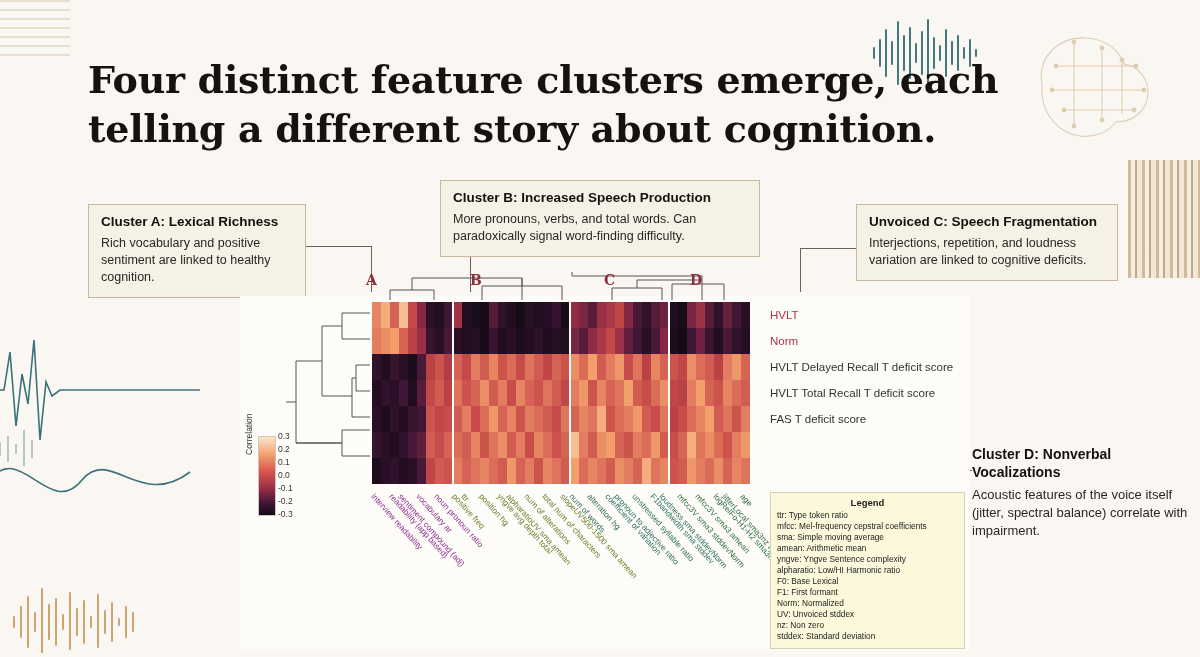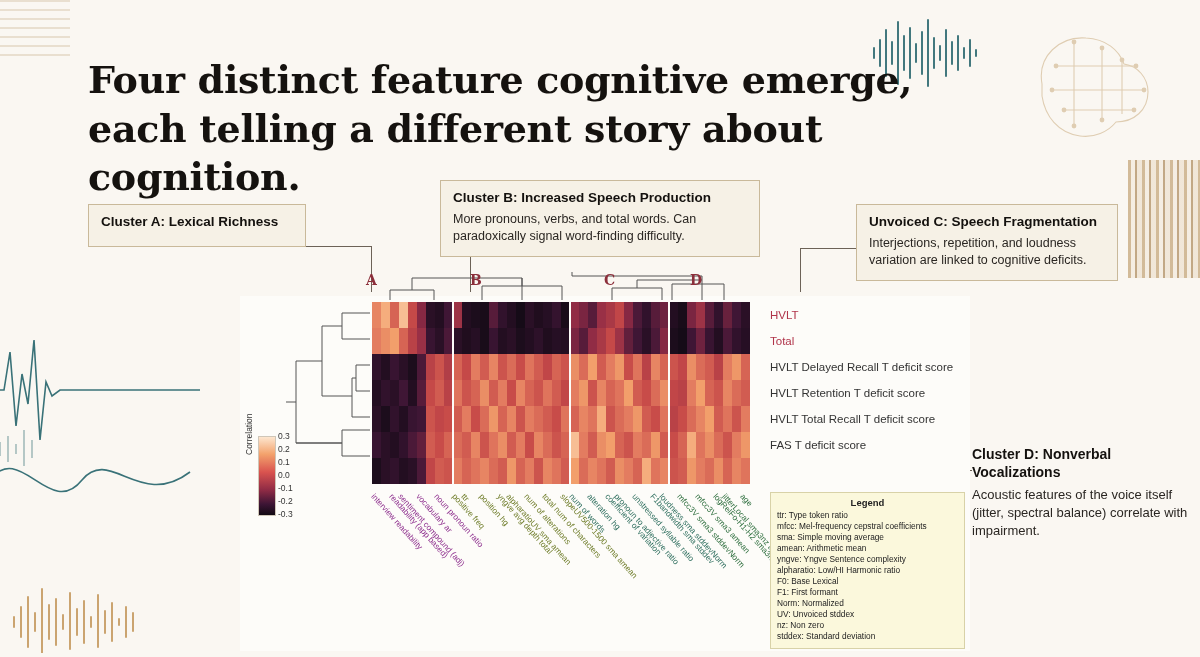--- a/index.html
+++ b/index.html
@@ -151,32 +151,33 @@
       <line x1="83" y1="34" x2="83" y2="44"></line>
     <line x1="90" y1="12" x2="90" y2="64"></line>
       <line x1="97" y1="28" x2="97" y2="50"></line>
     <line x1="104" y1="20" x2="104" y2="58"></line>
       <line x1="111" y1="36" x2="111" y2="42"></line>
     <line x1="118" y1="24" x2="118" y2="54"></line>
       <line x1="125" y1="30" x2="125" y2="48"></line>
   </g>
 </svg>
 
-<div class="title">Four distinct feature cognitive emerge, each telling a different story about cognition.</div>
+<div class="title">Four distinct feature clusters emerge, each telling a different story about cognition.</div>
 
 <div class="conn" style="left:306px;top:246px;width:66px;height:1px;"></div>
 <div class="conn" style="left:371px;top:246px;width:1px;height:46px;"></div>
 <div class="conn" style="left:470px;top:248px;width:1px;height:44px;"></div>
 <div class="conn" style="left:800px;top:248px;width:56px;height:1px;"></div>
 <div class="conn" style="left:800px;top:248px;width:1px;height:44px;"></div>
 <div class="conn" style="left:880px;top:470px;width:92px;height:1px;"></div>
 <div class="conn" style="left:880px;top:420px;width:1px;height:50px;"></div>
 
 <div class="callout" id="callout-a">
   <h4>Cluster A: Lexical Richness</h4>
+  <p>Rich vocabulary and positive sentiment are linked to healthy cognition.</p>
 </div>
 <div class="callout" id="callout-b">
   <h4>Cluster B: Increased Speech Production</h4>
   <p>More pronouns, verbs, and total words. Can paradoxically signal word-finding difficulty.</p>
 </div>
 <div class="callout" id="callout-c">
   <h4>Unvoiced C: Speech Fragmentation</h4>
   <p>Interjections, repetition, and loudness variation are linked to cognitive deficits.</p>
 </div>
 <div class="callout" id="callout-d">
@@ -516,23 +517,22 @@
       <div class="cell" style="background: rgb(231, 133, 99);"></div>
       <div class="cell" style="background: rgb(223, 116, 92);"></div>
     </div>
 <div class="clust-sep" style="left: 80px;"></div>
     <div class="clust-sep" style="left: 197px;"></div>
     <div class="clust-sep" style="left: 296px;"></div>
   </div>
 
 <div class="rowlabels" id="row-labels">
     <div class="rowlabel hl">HVLT</div>
-    <div class="rowlabel hl">Total</div>
+    <div class="rowlabel hl">Norm</div>
     <div class="rowlabel">HVLT Delayed Recall T deficit score</div>
-    <div class="rowlabel">HVLT Retention T deficit score</div>
     <div class="rowlabel">HVLT Total Recall T deficit score</div>
     <div class="rowlabel">FAS T deficit score</div>
   </div>
 
 <div class="collabels" id="col-labels">
     <div class="collab" style="left: 4px; top: 0px; color: rgb(142, 47, 142);">interview readability</div>
     <div class="collab" style="left: 22px; top: 0px; color: rgb(142, 47, 142);">readability (app based)</div>
     <div class="collab" style="left: 31px; top: 0px; color: rgb(142, 47, 142);">sentiment compound (adj)</div>
     <div class="collab" style="left: 49px; top: 0px; color: rgb(142, 47, 142);">vocabulary ar</div>
     <div class="collab" style="left: 67px; top: 0px; color: rgb(142, 47, 142);">noun pronoun ratio</div>

